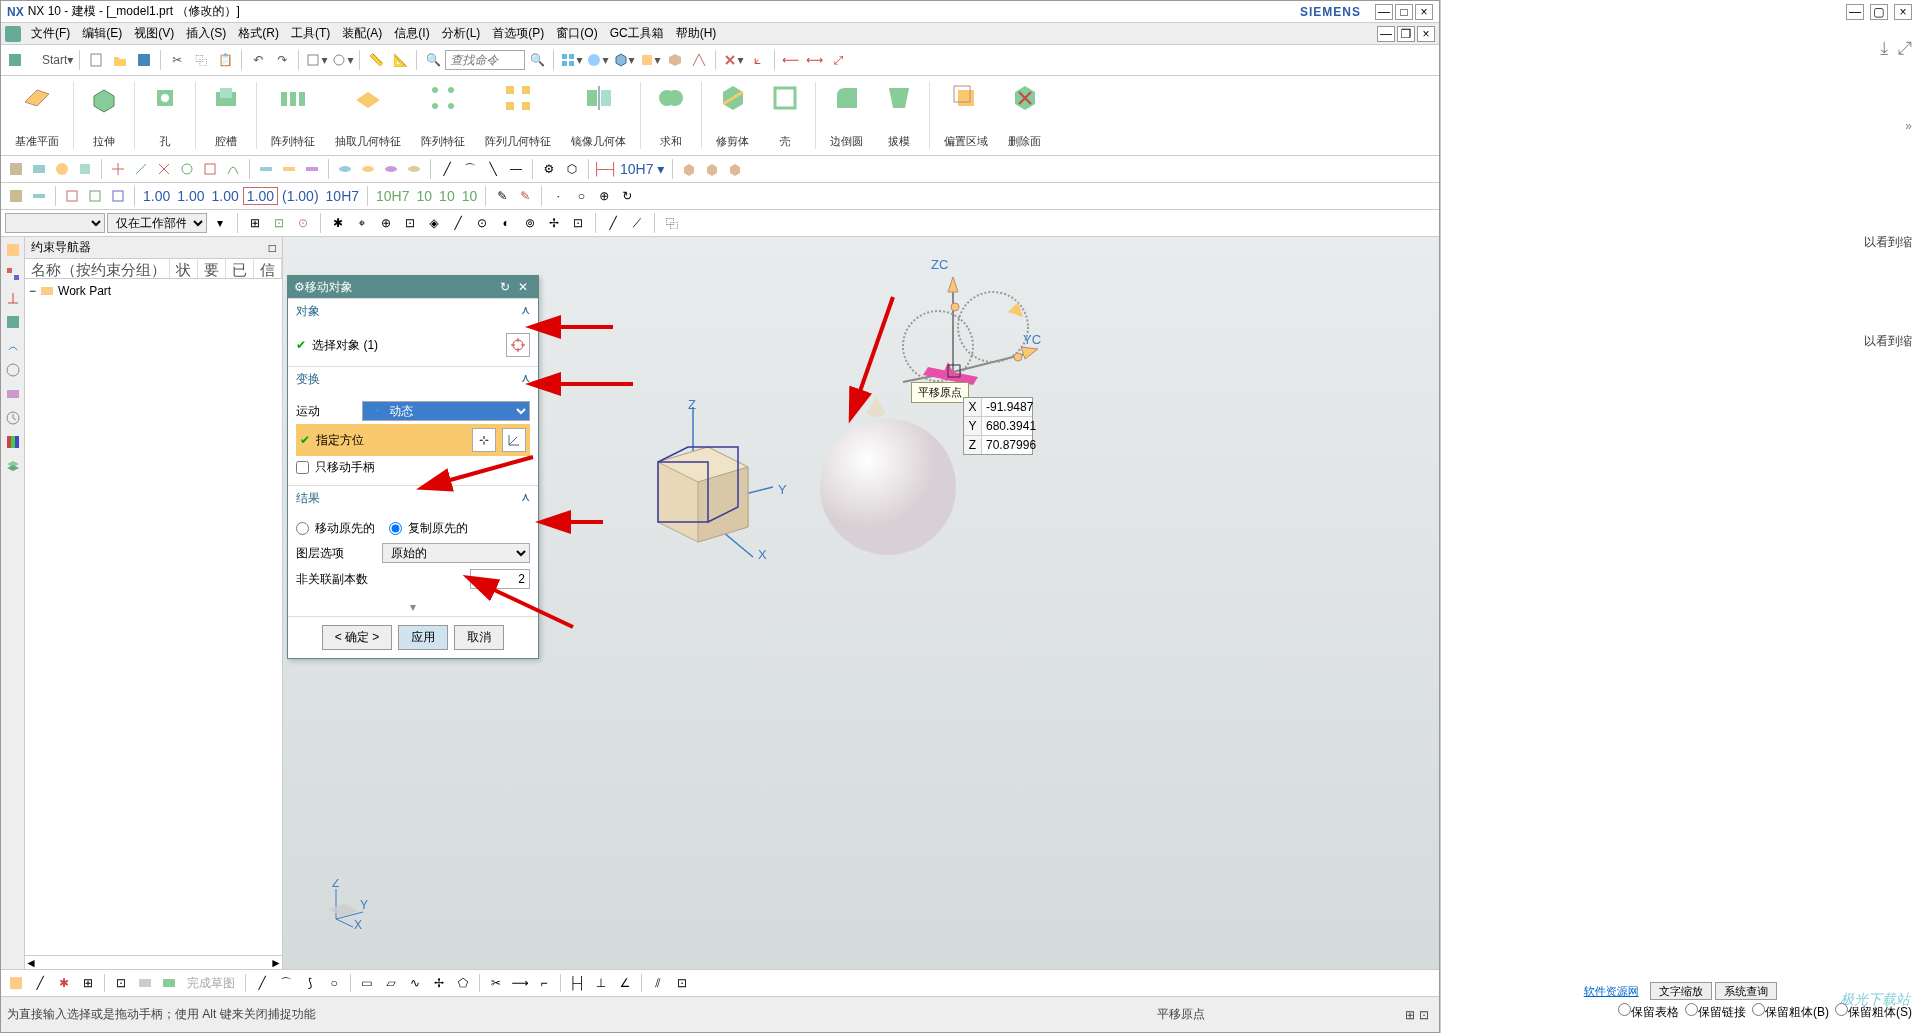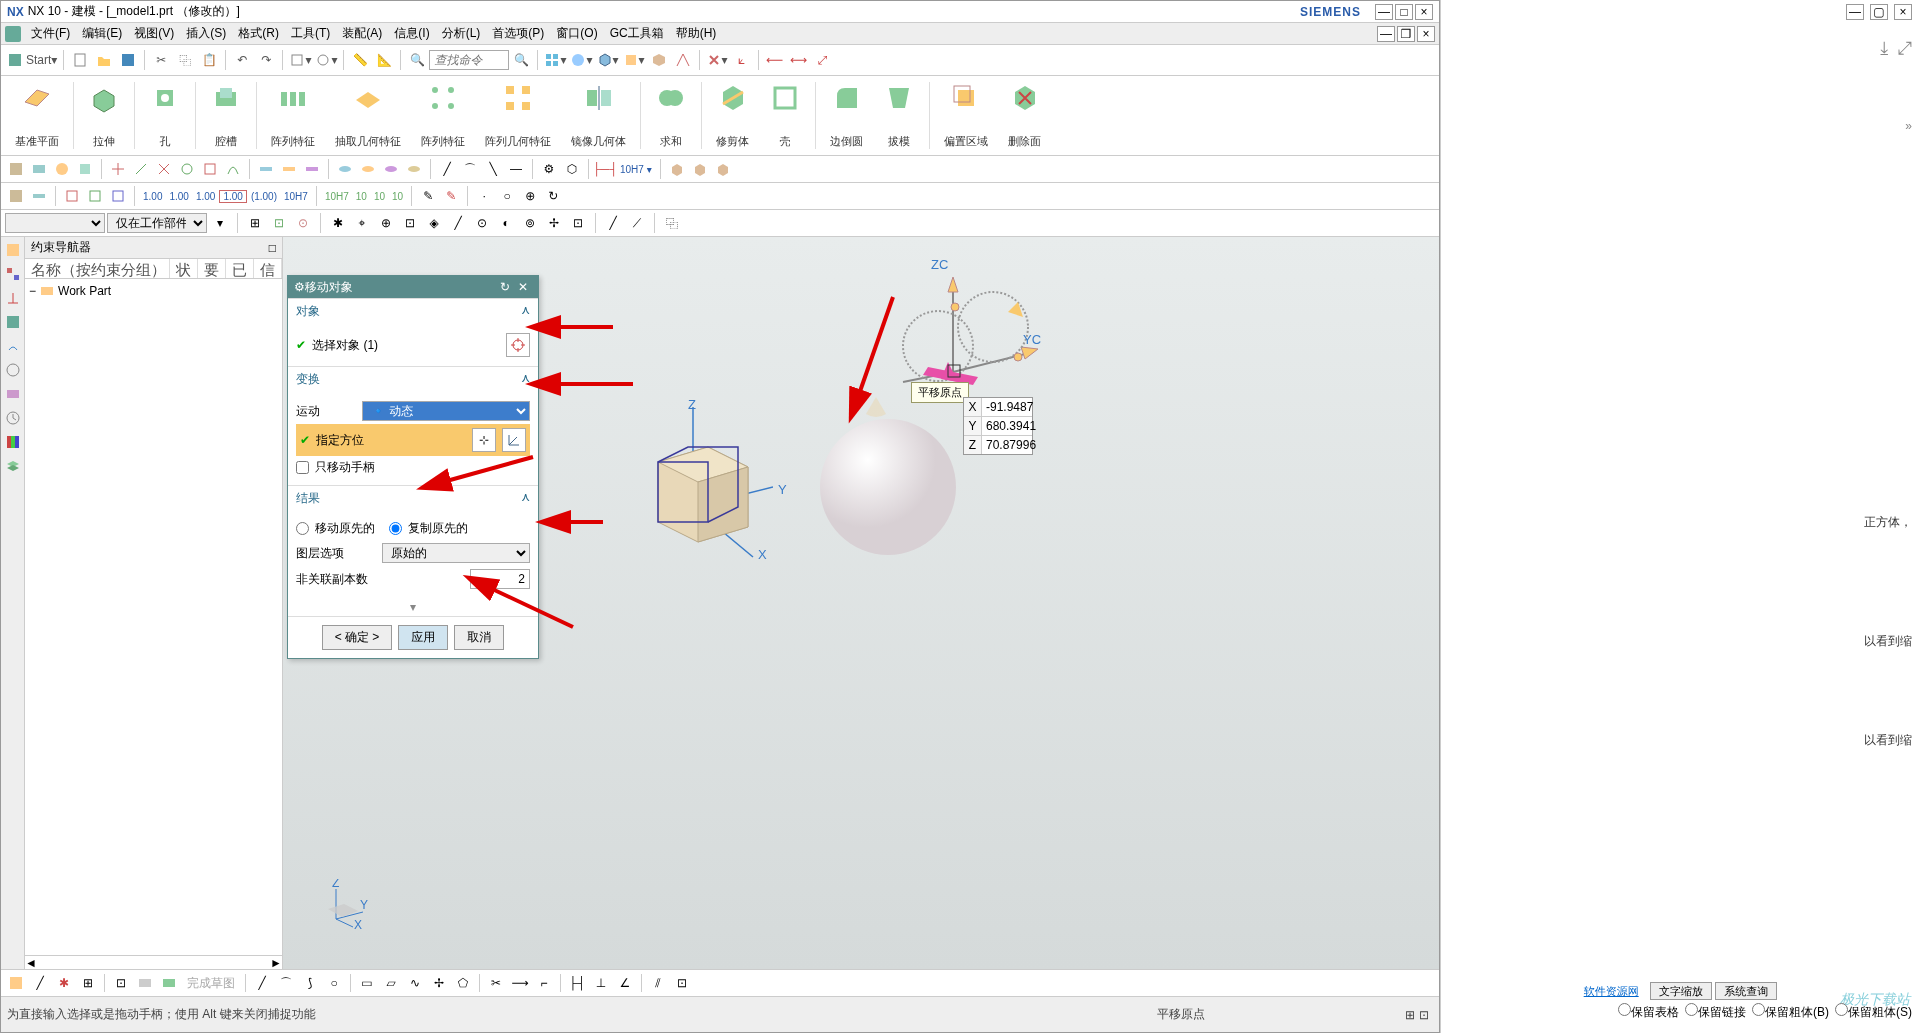--- a/index.html
+++ b/index.html
@@ -21,21 +21,21 @@
 .tbtn svg{width:16px;height:16px}
 .sep{width:1px;height:20px;background:#ccc;margin:0 4px}
 .cmdsearch{width:80px;height:20px;border:1px solid #aaa;padding:0 4px;font-style:italic;color:#888}
 .ribbon{display:flex;padding:4px;border-bottom:1px solid #ccc;background:#fff}
 .ribbtn{display:flex;flex-direction:column;align-items:center;padding:2px 10px;cursor:pointer;min-width:50px}
 .ribico{width:32px;height:32px;display:flex;align-items:center;justify-content:center}
 .riblbl{margin-top:20px;color:#333;font-size:11px}
 .ribsep{width:1px;background:#ddd;margin:2px 4px}
 .toolbar2{display:flex;align-items:center;padding:2px 4px;border-bottom:1px solid #ccc;flex-wrap:wrap;gap:1px}
 .smbtn{width:22px;height:22px;display:inline-flex;align-items:center;justify-content:center;cursor:pointer;border:1px solid transparent}
-.dimtxt{font-size:10px;color:#2a5caa;padding:0 3px;cursor:pointer}
+.dimtxt{font-size:14px;color:#2a5caa;padding:0 3px;cursor:pointer}
 .filterbar{display:flex;align-items:center;padding:2px 4px;border-bottom:1px solid #ccc;gap:2px}
 .filtersel{height:20px;border:1px solid #aaa;padding:0 4px;width:100px}
 .body{flex:1;display:flex;overflow:hidden}
 .leftbar{width:24px;background:#eee;border-right:1px solid #ccc;display:flex;flex-direction:column;align-items:center;padding-top:4px;gap:6px}
 .lbtab{width:18px;height:18px;cursor:pointer;display:flex;align-items:center;justify-content:center}
 .navpanel{width:258px;background:#fff;border-right:1px solid #ccc;display:flex;flex-direction:column}
 .navhdr{height:22px;background:#eee;display:flex;align-items:center;padding:0 6px;border-bottom:1px solid #ccc;justify-content:space-between}
 .navcols{height:20px;display:flex;border-bottom:1px solid #ccc}
 .navcol{padding:2px 6px;border-right:1px solid #ddd;font-size:15px;color:#555;white-space:nowrap;overflow:hidden}
 .navtree{flex:1;padding:4px;overflow:auto}
@@ -111,21 +111,21 @@
     <span class="menu-item">帮助(H)</span>
     <span class="menuspacer"></span>
     <span class="winbtn">—</span>
     <span class="winbtn">❐</span>
     <span class="winbtn">×</span>
   </div>
 
   <div class="toolbar">
     <span class="tbtn"><svg viewBox="0 0 16 16">
             <rect x="2" y="2" width="12" height="12" fill="#6a9"></rect>
-          </svg><span style="margin-left:3px">Start</span> ▾</span>
+          </svg><span style="margin-left:19px">Start</span> ▾</span>
     <span class="sep"></span>
     <span class="tbtn">
           <svg viewBox="0 0 16 16">
             <rect x="3" y="2" width="10" height="12" fill="#fff" stroke="#888"></rect>
           </svg>
         </span>
     <span class="tbtn">
           <svg viewBox="0 0 16 16">
             <path d="M2 5h4l2 2h6v7H2z" fill="#fc6"></path>
           </svg>
@@ -854,21 +854,20 @@
   <div class="right-controls">
     <span class="winbtn">—</span>
     <span class="winbtn">▢</span>
     <span class="winbtn">×</span>
   </div>
   <div style="margin-top:30px;text-align:right">
     <span style="font-size:18px;color:#888">⤓</span>
     <span style="font-size:18px;color:#888;margin-left:6px">⤢</span>
   </div>
   <div style="margin-top:60px;text-align:right;color:#888">»</div>
-  <div class="txt" style="margin-top:380px;text-align:right">正方体，</div>
   <div class="txt" style="margin-top:100px;text-align:right">以看到缩</div>
   <div class="txt" style="margin-top:80px;text-align:right">以看到缩</div>
 
   <div class="watermark">极光下载站</div>
 
   <div class="rp-bottom">
     <div style="text-align:center;margin-bottom:4px">
       <span class="rp-link">软件资源网</span>
       <span class="rp-btn" style="margin-left:8px">文字缩放</span>
       <span class="rp-btn">系统查询</span>

